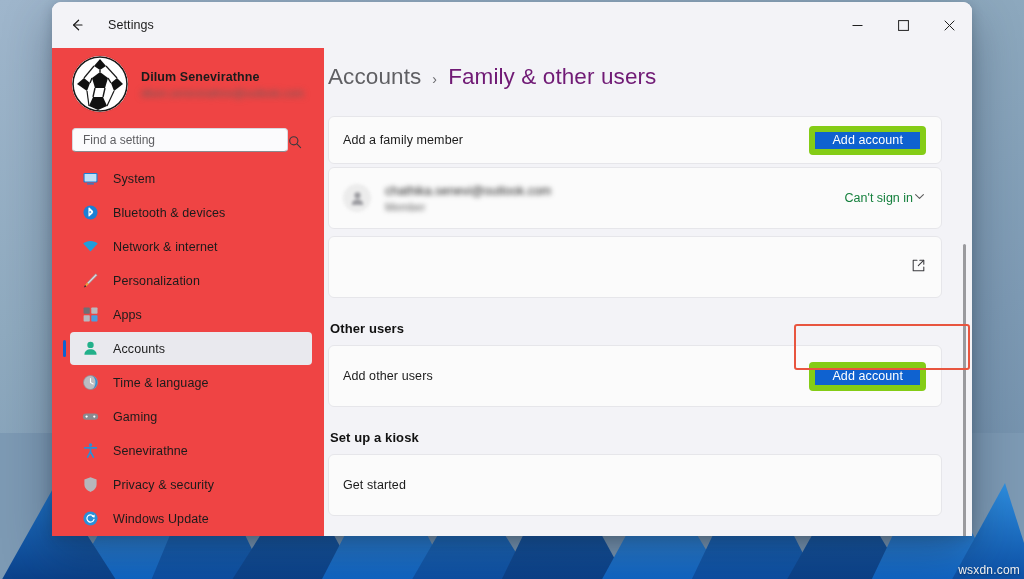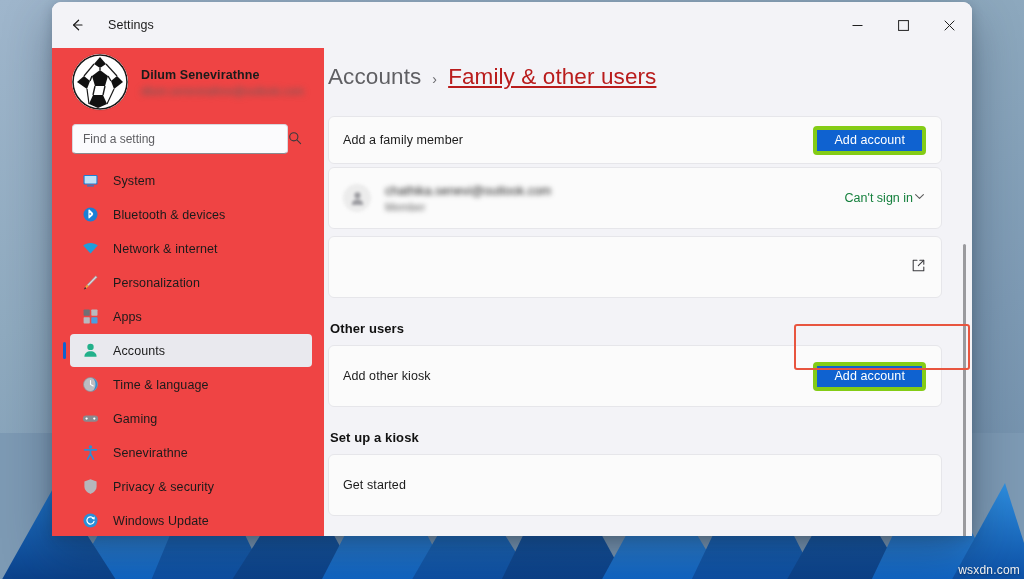--- a/index.html
+++ b/index.html
@@ -119,21 +119,21 @@
     filter: blur(3.1px);
     user-select: none;
   }
 
   #searchwrap {
     margin: 14px 4px 10px 12px;
     position: relative;
   }
   #search-input {
     width: 216px;
-    height: 30px;
+    height: 24px;
     border: 1px solid #d8d8de;
     border-bottom: 1px solid #8a8a8f;
     border-radius: 4px;
     background: #fbfbfd;
     font-size: 12px;
     color: #1b1b1b;
     padding: 0 28px 0 10px;
     font-family: "Liberation Sans", sans-serif;
     outline: none;
   }
@@ -186,21 +186,21 @@
   #breadcrumb {
     padding: 16px 0 14px 0;
     display: flex;
     align-items: baseline;
     gap: 11px;
     font-size: 22.5px;
     letter-spacing: .1px;
   }
   #bc-root { color: #5f5f63; cursor: pointer; }
   #bc-sep { color: #6a6a6e; font-size: 14px; }
-  #bc-current { color: #b91c1c; text-decoration: underline; }
+  #bc-current { color: #701a75; }
 
   #scrollarea {
     position: absolute;
     left: 4px; right: 0;
     top: 68px; bottom: 0;
     overflow: hidden;
     padding-right: 30px;
   }
 
   .card {
@@ -220,21 +220,21 @@
   .row-text {
     font-size: 12.5px;
     color: #1b1b1b;
     letter-spacing: .1px;
   }
   .spacer { flex: 1; }
 
   .btn-accent {
     background: #0f62d0;
     color: #fff;
-    border: 4px solid #84cc16;
+    border: 6px solid #84cc16;
     border-radius: 4px;
     height: 29px;
     padding: 0 17px;
     font-size: 12.5px;
     font-family: "Liberation Sans", sans-serif;
     cursor: pointer;
     letter-spacing: .1px;
   }
 
   .member-avatar {
@@ -602,21 +602,21 @@
                   <polyline points="8.8,2.3 12.8,2.3 12.8,6.3" fill="none" stroke="currentColor" stroke-width="1.05" stroke-linecap="round" stroke-linejoin="round"></polyline>
                 </svg>
               </span>
             </div>
           </div>
 
           <div class="section-head">Other users</div>
 
           <div class="card solo">
             <div class="card-row tall">
-              <span class="row-text">Add other kiosk</span>
+              <span class="row-text">Add other users</span>
               <span class="spacer"></span>
               <button class="btn-accent">Add account</button>
             </div>
           </div>
 
           <div class="section-head">Set up a kiosk</div>
 
           <div class="card solo" style="min-height:58px">
             <div class="card-row tall">
               <span class="row-text">Get started</span>

